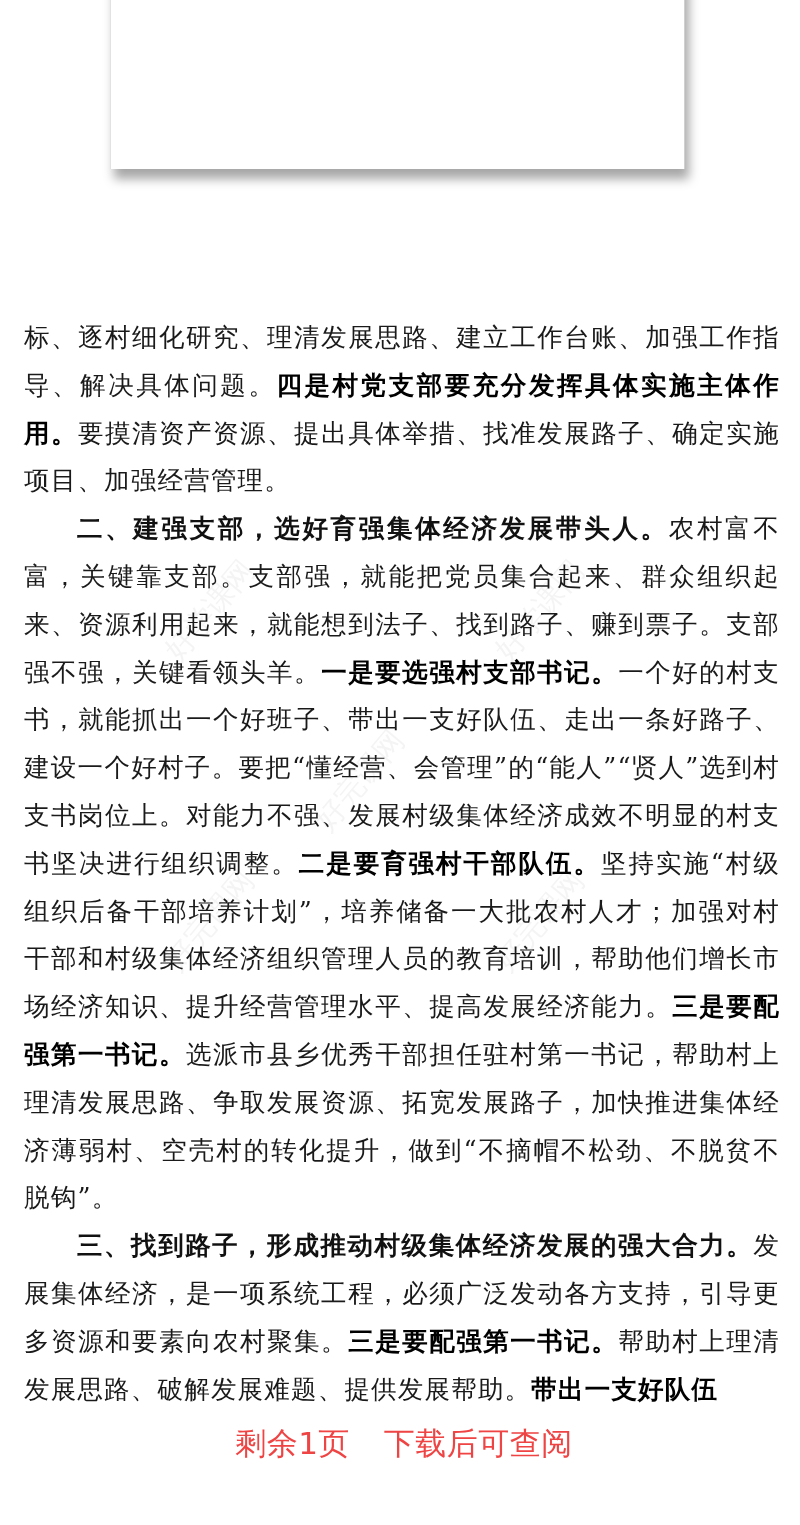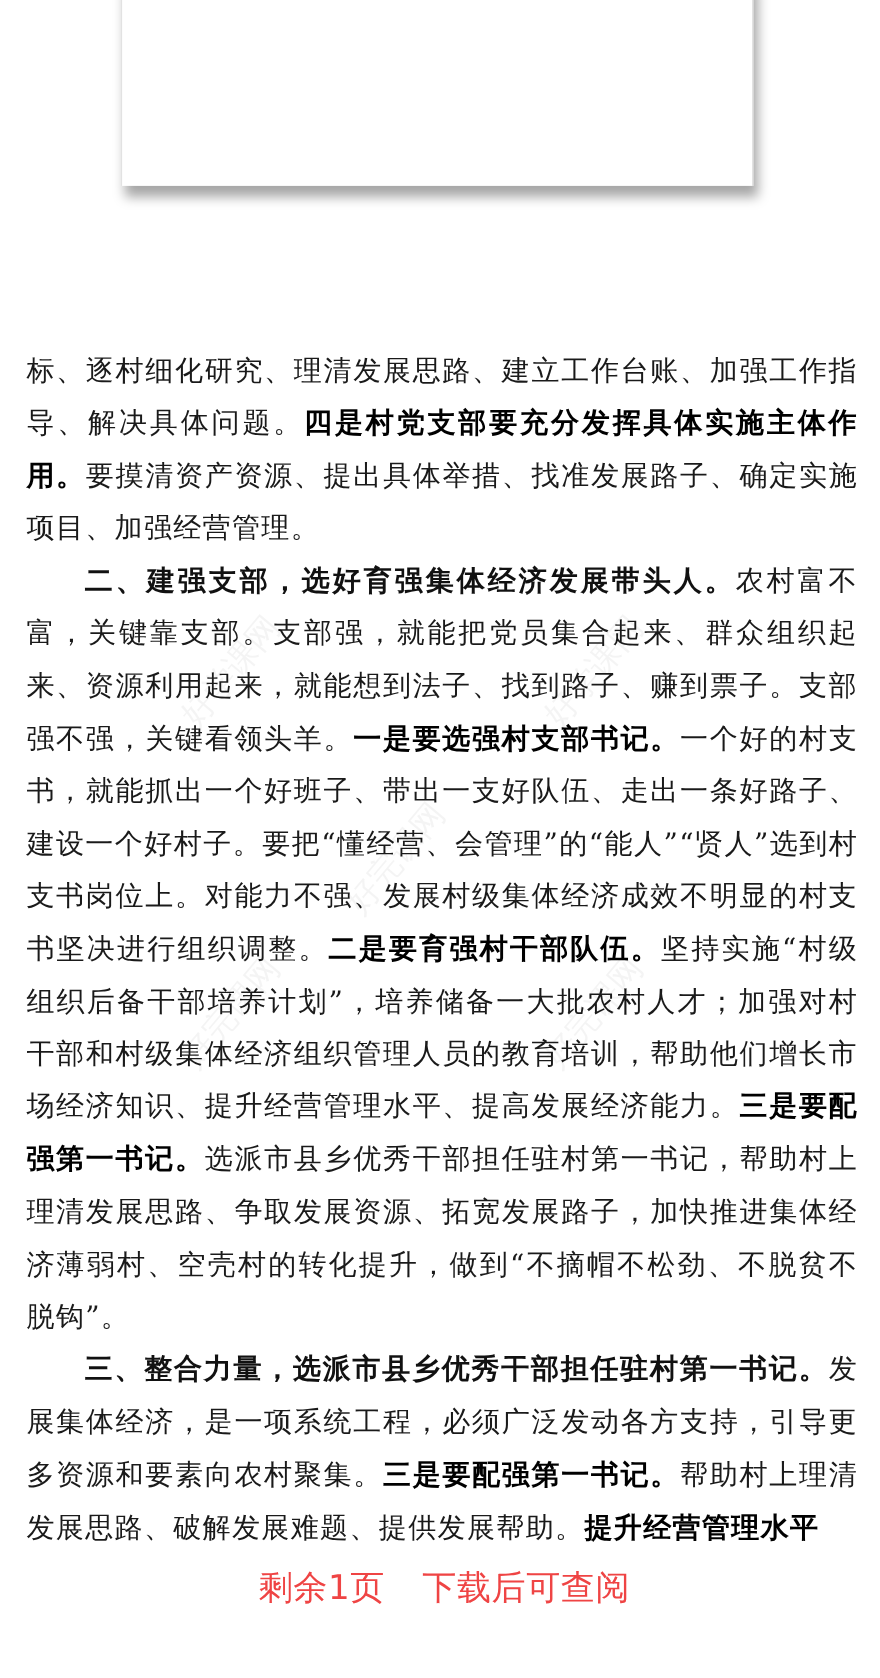--- a/index.html
+++ b/index.html
@@ -88,18 +88,18 @@
     <div class="watermark" style="left: 150px; top: 590px;">好学课网</div>
     <div class="watermark" style="left: 480px; top: 590px;">好学课网</div>
     <div class="watermark" style="left: 300px; top: 760px;">好完课网</div>
     <div class="watermark" style="left: 150px; top: 900px;">好完课网</div>
     <div class="watermark" style="left: 480px; top: 900px;">好完课网</div>
   </div>
 
 <div class="doc-body" id="doc-body">
     <p class="para"><span>标、逐村细化研究、理清发展思路、建立工作台账、加强工作指导、解决具体问题。</span><span class="key-strong">四是村党支部要充分发挥具体实施主体作用。</span><span>要摸清资产资源、提出具体举措、找准发展路子、确定实施项目、加强经营管理。</span></p>
     <p class="para indent"><span class="heading-strong">二、建强支部，选好育强集体经济发展带头人。</span><span>农村富不富，关键靠支部。支部强，就能把党员集合起来、群众组织起来、资源利用起来，就能想到法子、找到路子、赚到票子。支部强不强，关键看领头羊。</span><span class="key-strong">一是要选强村支部书记。</span><span>一个好的村支书，就能抓出一个好班子、带出一支好队伍、走出一条好路子、建设一个好村子。要把“懂经营、会管理”的“能人”“贤人”选到村支书岗位上。对能力不强、发展村级集体经济成效不明显的村支书坚决进行组织调整。</span><span class="key-strong">二是要育强村干部队伍。</span><span>坚持实施“村级组织后备干部培养计划”，培养储备一大批农村人才；加强对村干部和村级集体经济组织管理人员的教育培训，帮助他们增长市场经济知识、提升经营管理水平、提高发展经济能力。</span><span class="key-strong">三是要配强第一书记。</span><span>选派市县乡优秀干部担任驻村第一书记，帮助村上理清发展思路、争取发展资源、拓宽发展路子，加快推进集体经济薄弱村、空壳村的转化提升，做到“不摘帽不松劲、不脱贫不脱钩”。</span></p>
-    <p class="para indent"><span class="heading-strong">三、整合力量，选派市县乡优秀干部担任驻村第一书记。</span><span>发展集体经济，是一项系统工程，必须广泛发动各方支持，引导更多资源和要素向农村聚集。</span><span class="key-strong">三是要配强第一书记。</span><span>帮助村上理清发展思路、破解发展难题、提供发展帮助。</span><span class="key-strong">提升经营管理水平</span></p>
+    <p class="para indent"><span class="heading-strong">三、找到路子，形成推动村级集体经济发展的强大合力。</span><span>发展集体经济，是一项系统工程，必须广泛发动各方支持，引导更多资源和要素向农村聚集。</span><span class="key-strong">三是要配强第一书记。</span><span>帮助村上理清发展思路、破解发展难题、提供发展帮助。</span><span class="key-strong">带出一支好队伍</span></p>
   </div>
 
 <div class="more-banner">
   <span>剩余1页</span><span>下载后可查阅</span>
 </div>
 
 </body></html>

